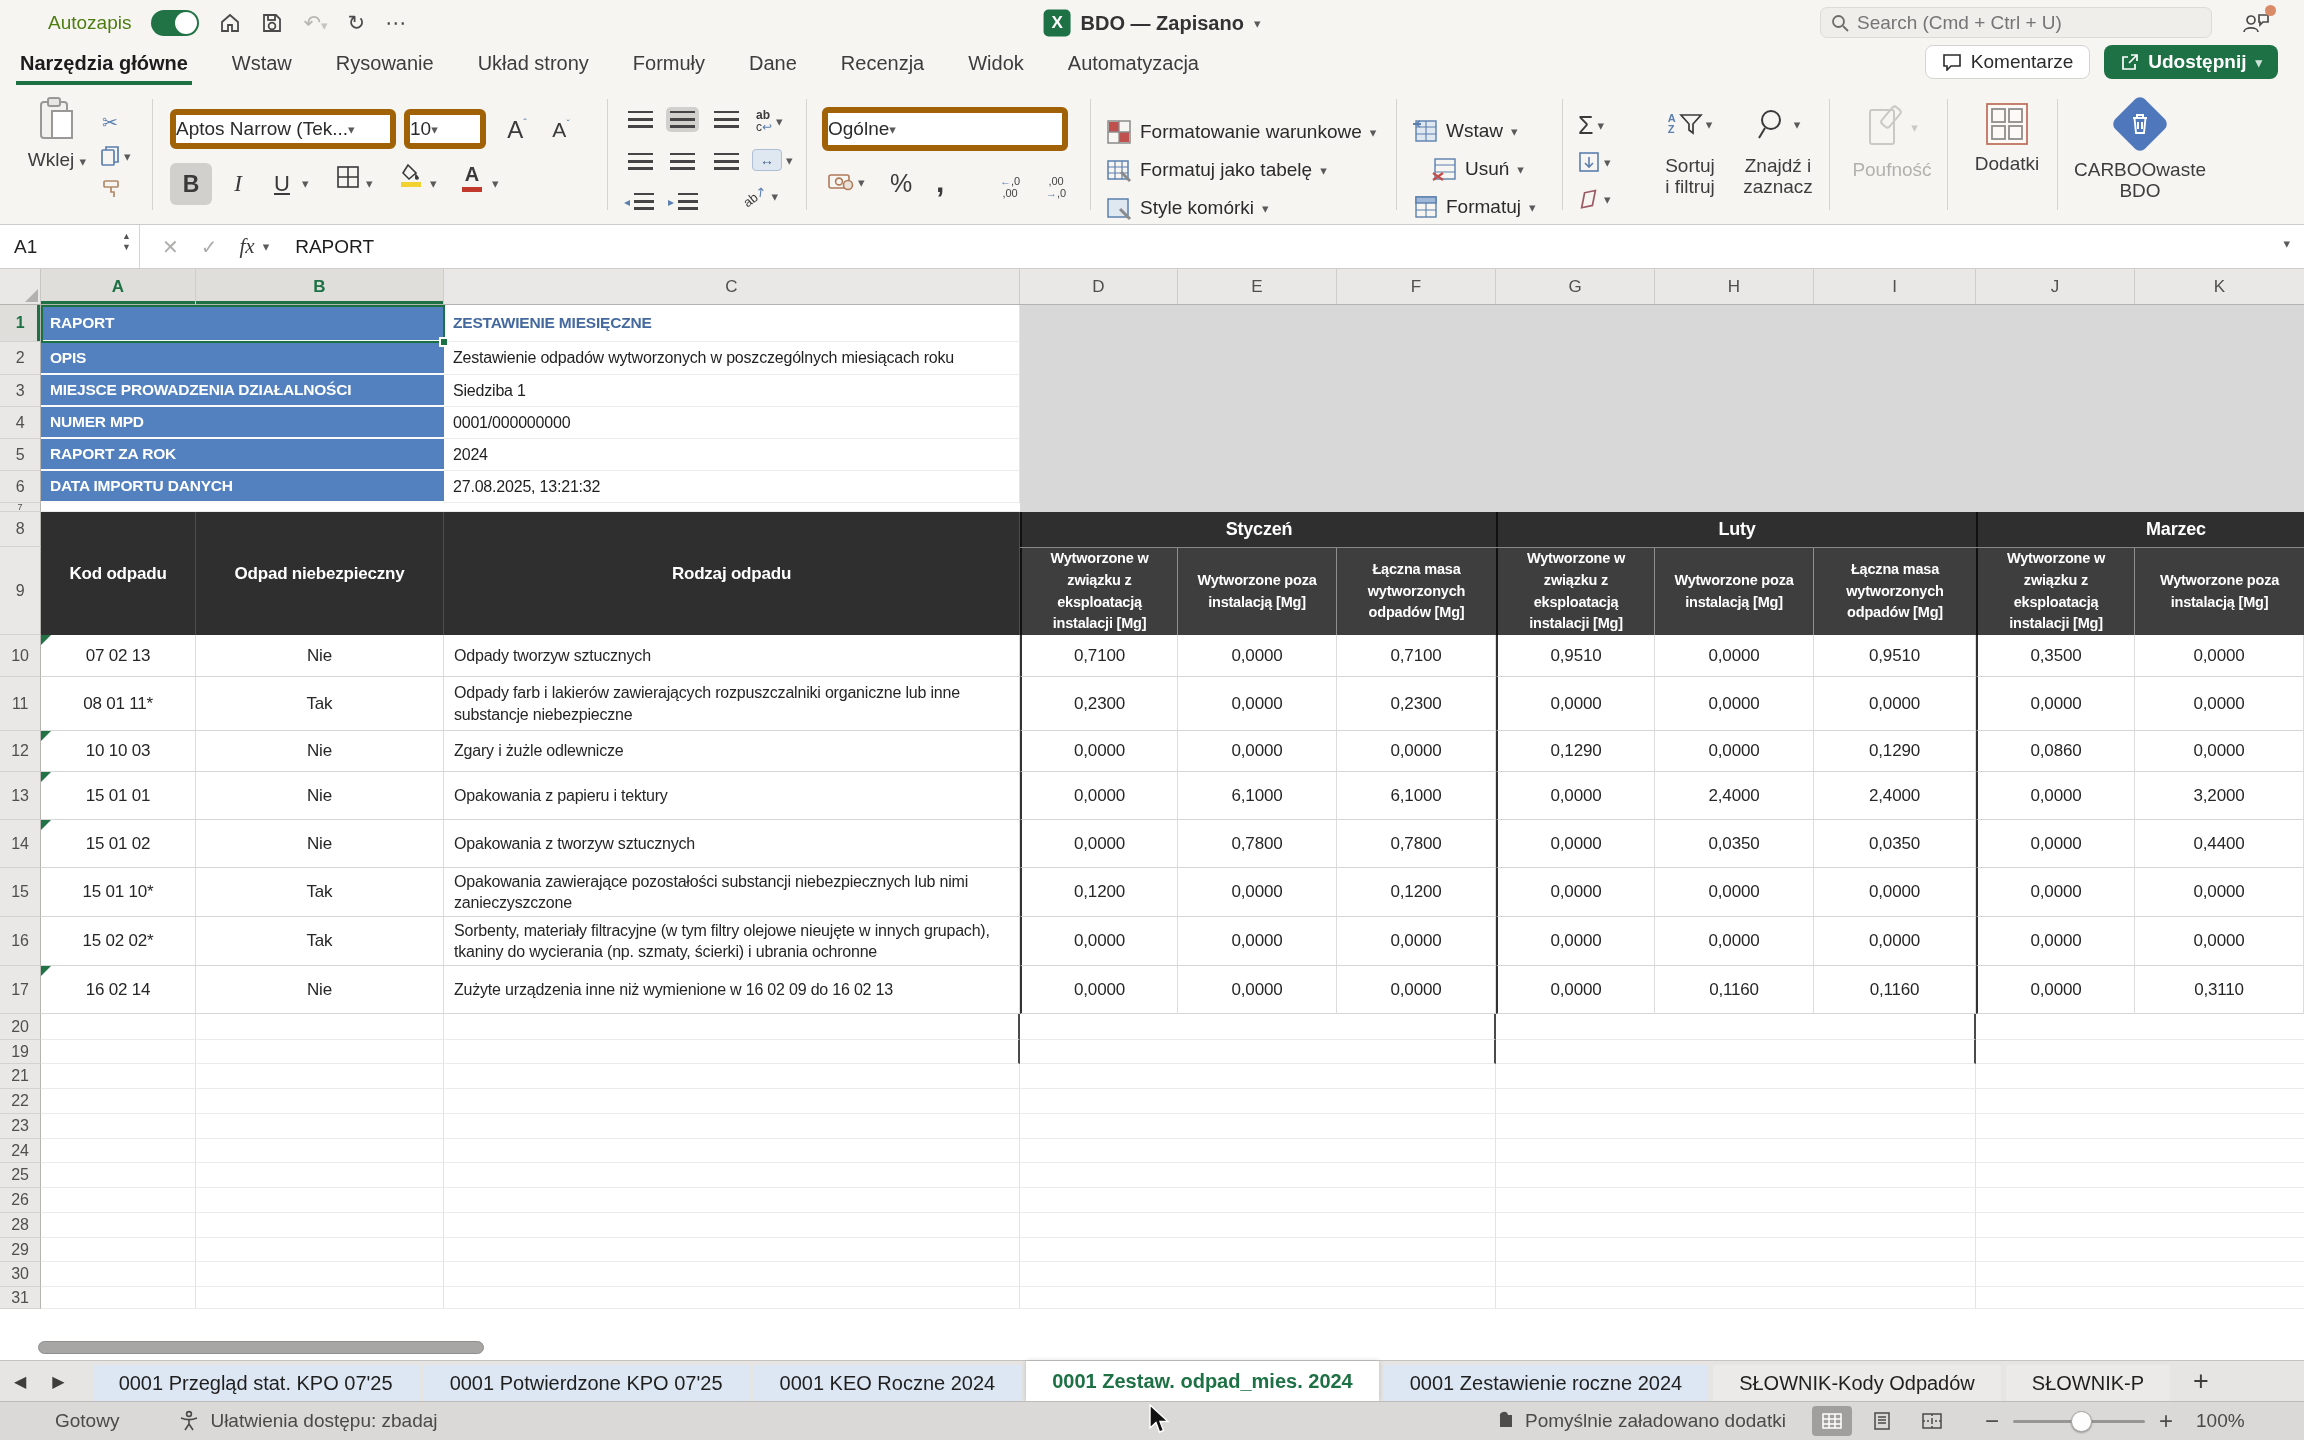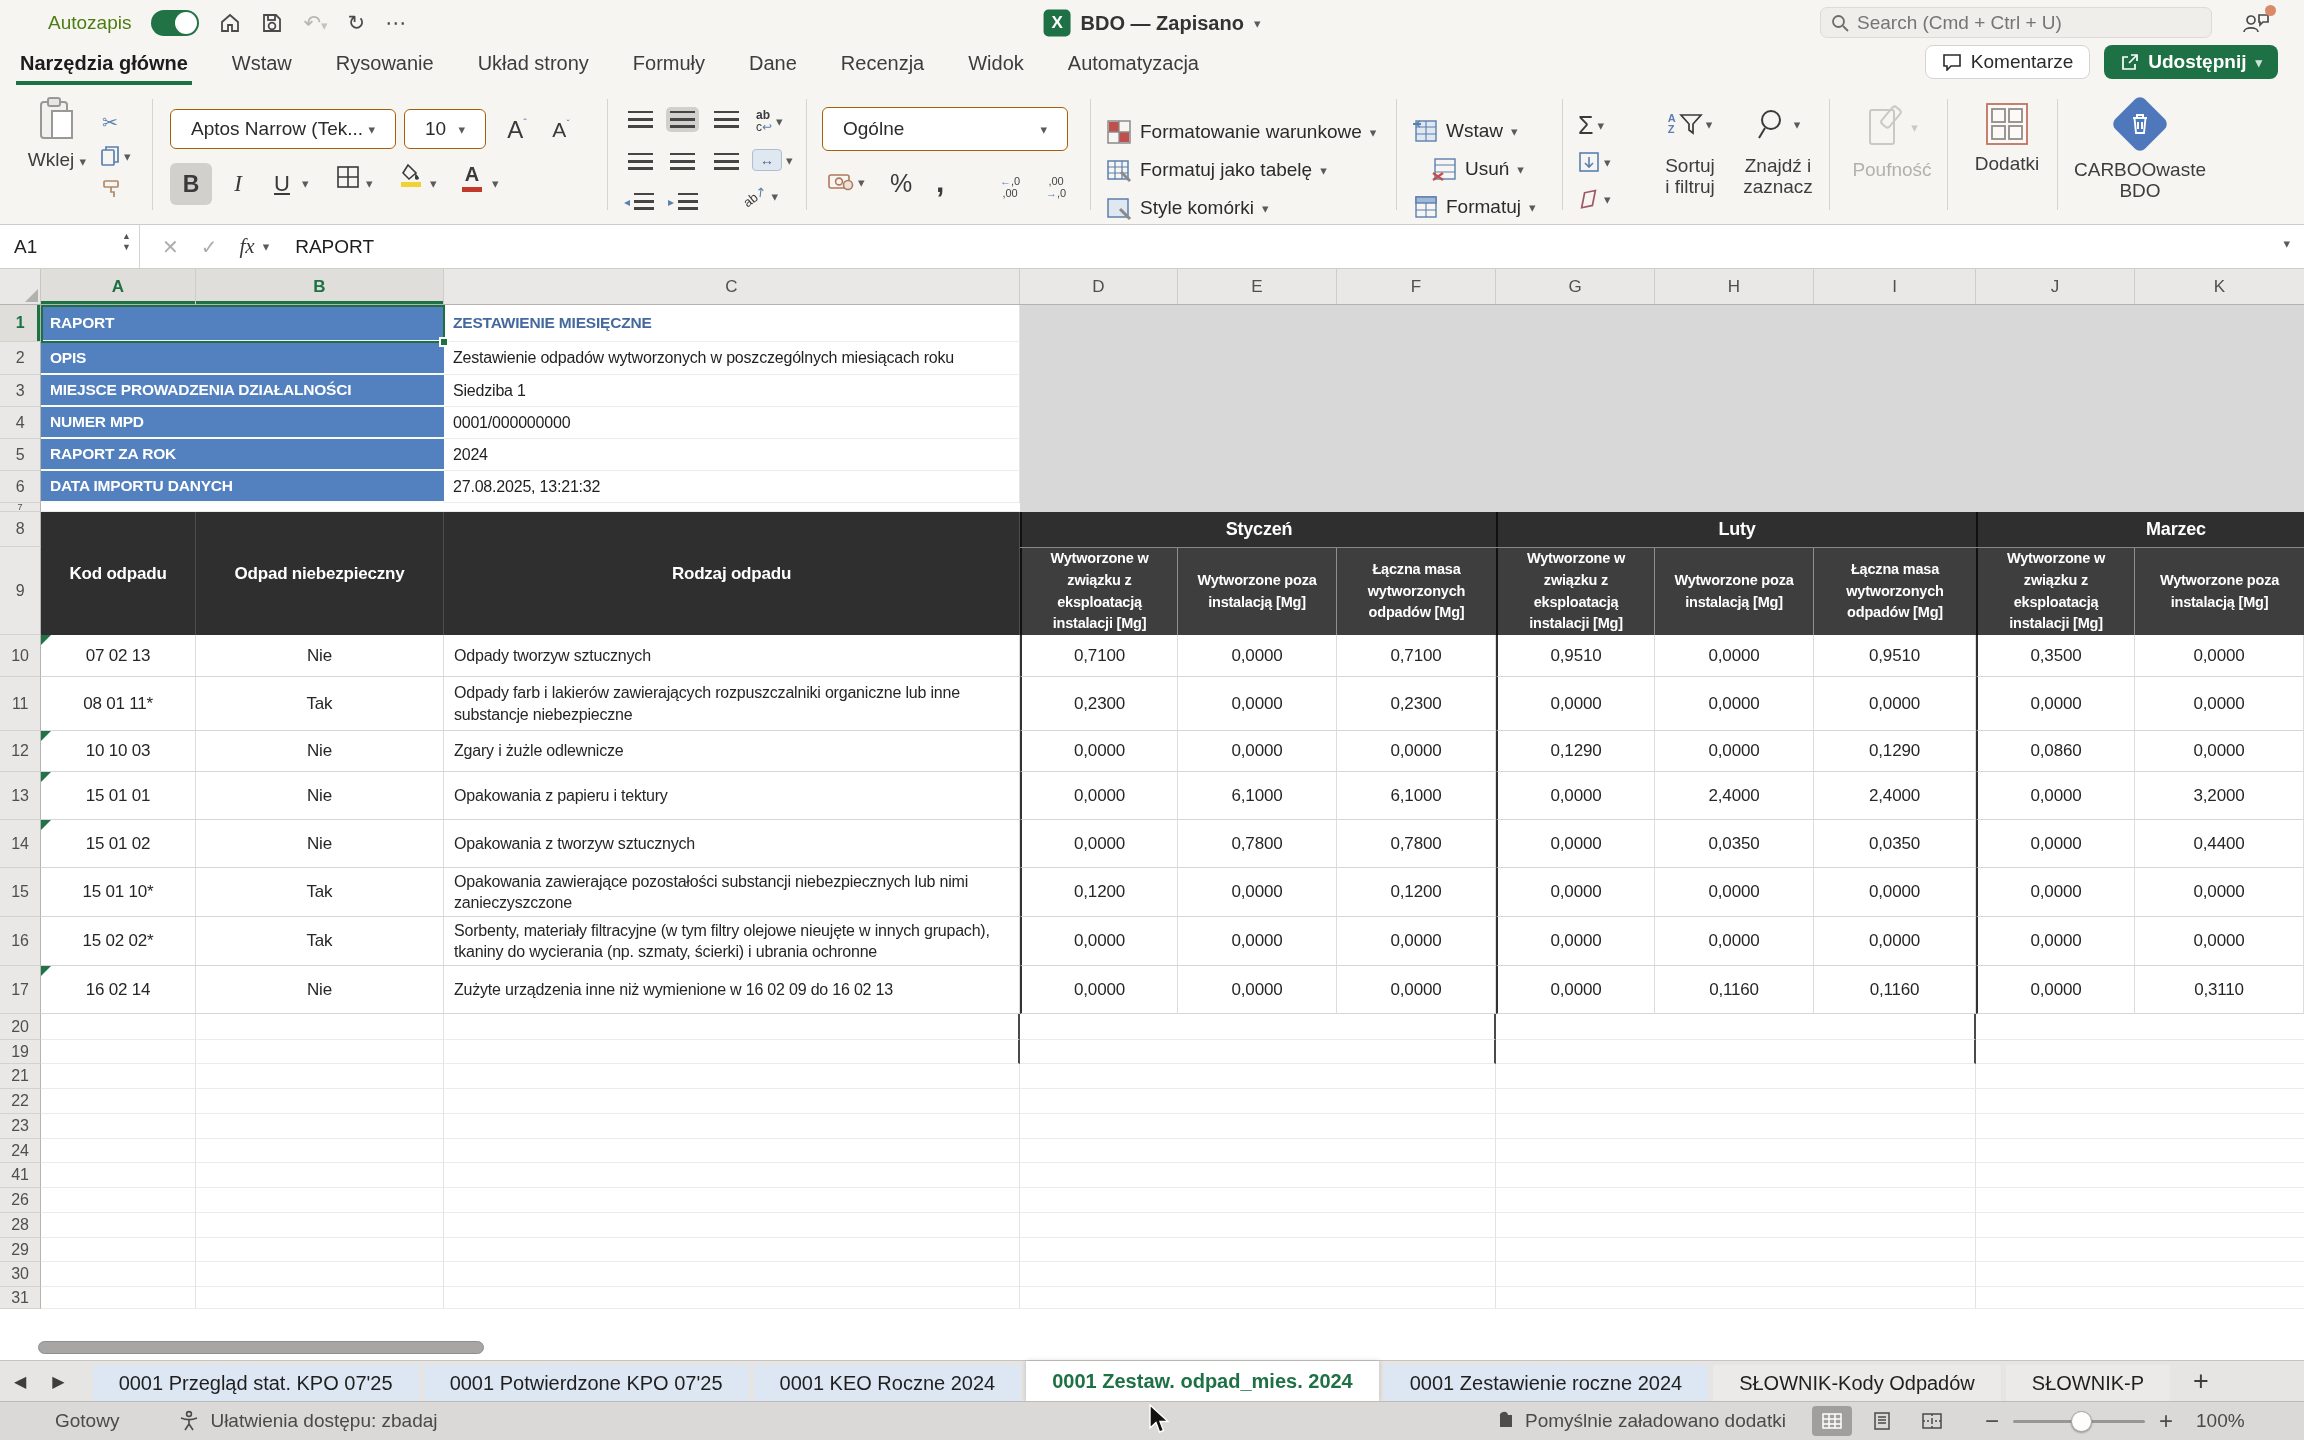--- a/index.html
+++ b/index.html
@@ -33,21 +33,21 @@
 .btn-share{height:34px;background:#1e7145;border-radius:8px;display:flex;align-items:center;gap:9px;padding:0 16px;font-size:19px;color:#fff;font-weight:600}
 .btn-share .chv{color:#d8ead f;color:#d8eadf}
 
 
 .ribbon{height:140px;background:#f6f5f2;border-bottom:1px solid #ceccc9;position:relative;font-size:19px;color:#3d3d3d}
 .rdiv{position:absolute;top:14px;bottom:14px;width:1px;background:#d6d4d1}
 .bigbtn{position:absolute;display:flex;flex-direction:column;align-items:center;gap:6px}
 .bigbtn .lbl{font-size:19px;color:#3d3d3d;text-align:center;line-height:1.12}
 .dim .lbl{color:#b3b1ae}
 .smallico{position:absolute;display:flex;align-items:center;gap:4px}
-.selbox-ui{background:#fff;border:1px solid #a16207;border-radius:6px;display:flex;align-items:center;justify-content:space-between;padding:0 20px;font-size:19px;color:#2b2b2b}
+.selbox-ui{background:#fff;border:6px solid #a16207;border-radius:6px;display:flex;align-items:center;padding:0 0;font-size:19px;color:#2b2b2b}
 .fmtbtn{position:absolute;display:flex;align-items:center;justify-content:center;font-size:21px;color:#3a3a3a}
 .fmtbtn.on{background:#d2d0cd;border-radius:6px}
 .li{width:25px;height:17px;background:repeating-linear-gradient(to bottom,#454545 0 2.4px,transparent 2.4px 7.2px)}
 .iconbtn{display:flex;align-items:center;justify-content:center;padding:4px}
 .iconbtn.on{background:#d2d0cd;border-radius:5px}
 .mergebtn{width:30px;height:22px;background:#dfe7f1;border:1px solid #aebed3;border-radius:4px;color:#44628c;font-size:14px;display:flex;align-items:center;justify-content:center}
 .stackrow{position:absolute;display:flex;align-items:center;gap:8px;font-size:19px;color:#2b2b2b;white-space:nowrap}
 .decico{display:flex;flex-direction:column;align-items:center;font-size:11px;line-height:1.1;color:#444}
 .decico b{color:#5b7fae;font-weight:400}
 .redbar{width:20px;height:5px;background:#c0392b;margin-top:1px}
@@ -1021,21 +1021,21 @@
       </div>
       <div class="cell wA"></div>
       <div class="cell wB"></div>
       <div class="cell wC"></div>
       <div class="cell w3a"></div>
       <div class="cell w3b"></div>
       <div class="cell w3c nolast"></div>
     </div>
   <div class="row erow" style="height:25px">
       <div class="rh">
-        <span>41</span>
+        <span>25</span>
       </div>
       <div class="cell wA"></div>
       <div class="cell wB"></div>
       <div class="cell wC"></div>
       <div class="cell w3a"></div>
       <div class="cell w3b"></div>
       <div class="cell w3c nolast"></div>
     </div>
   <div class="row erow" style="height:25px">
       <div class="rh">

